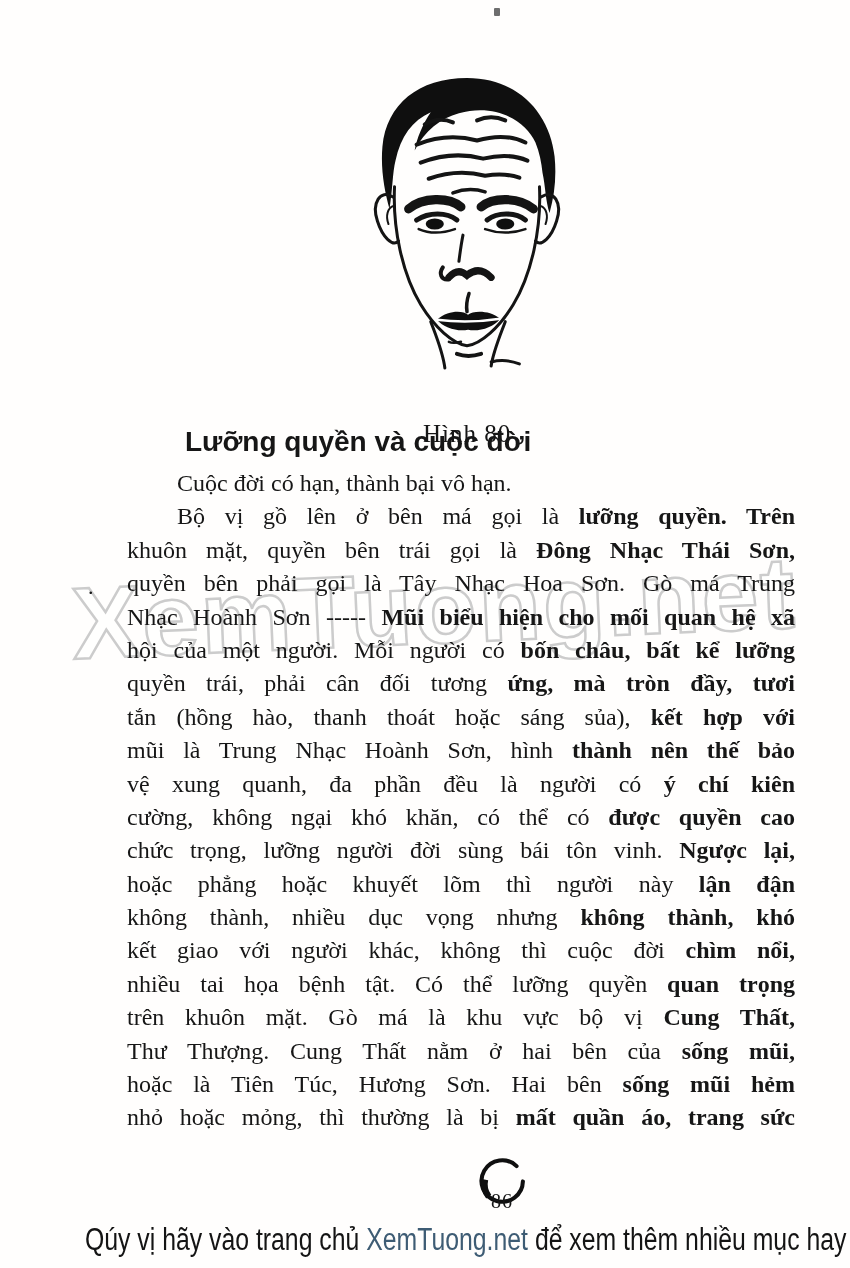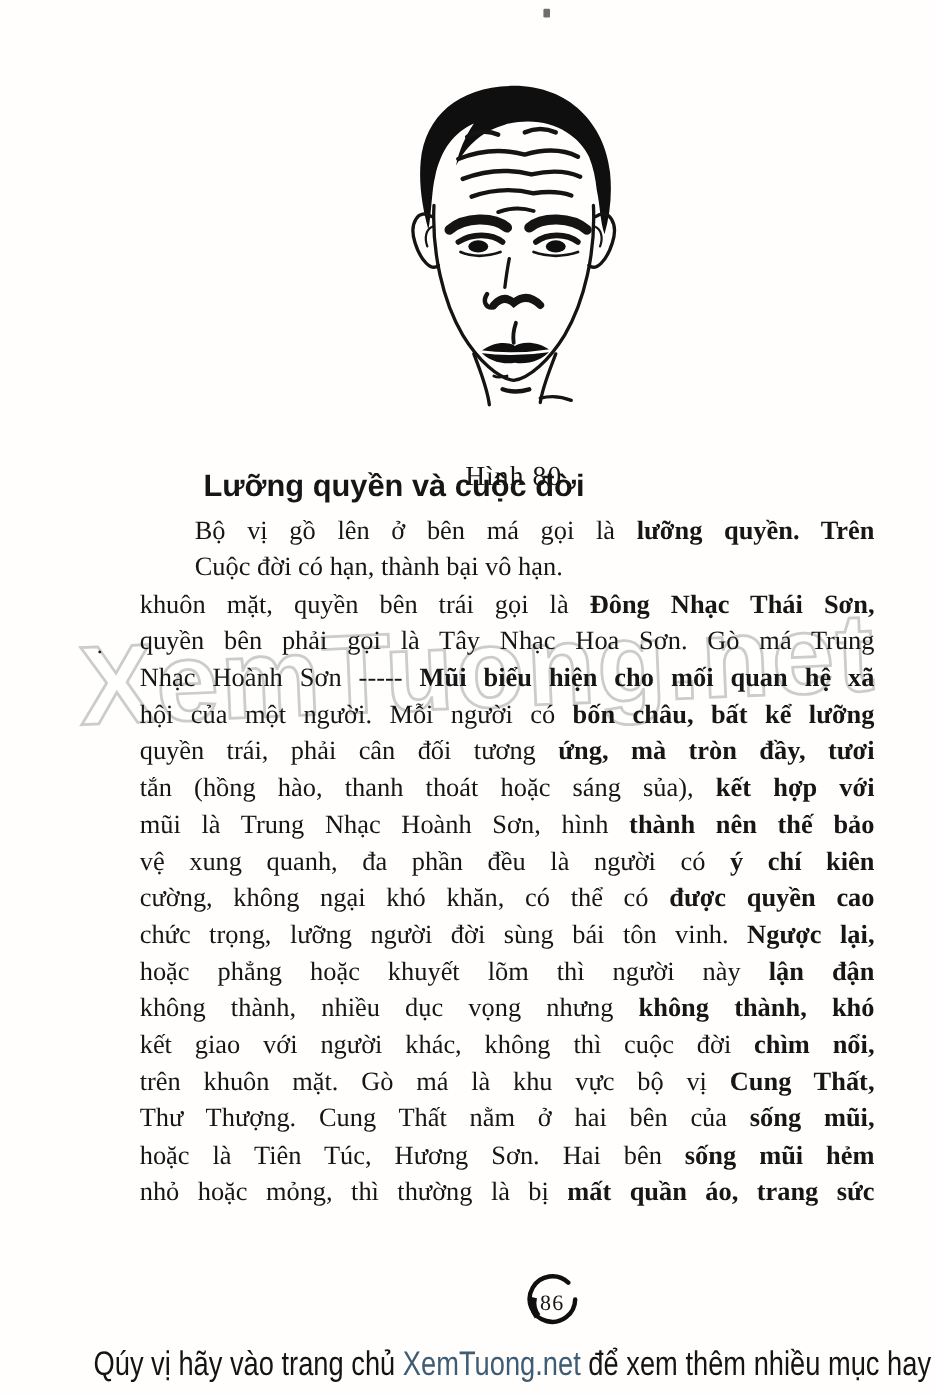--- a/index.html
+++ b/index.html
@@ -27,21 +27,21 @@
     white-space:nowrap; user-select:none;
   }
   .body-text { position:absolute; left:127px; top:470px; width:668px; z-index:1; font-size:24px; }
   .line { height:33.4px; overflow:hidden; text-align:justify; }
   .line.just { text-align-last:justify; }
   .line.indent { padding-left:50px; }
   .b { font-weight:bold; }
   .margin-dot { position:absolute; left:88px; top:574px; font-size:22px; z-index:1; }
   .pagenum-wrap { position:absolute; left:477px; top:1158px; width:54px; height:54px; z-index:1; }
   .pagenum-wrap .num {
-    position:absolute; left:0; top:16px; width:50px; text-align:center;
+    position:absolute; left:0; top:32px; width:50px; text-align:center;
     font-size:20px; letter-spacing:1px;
   }
   .footer {
     position:absolute; left:0; top:1222px; width:850px; text-align:center; z-index:1;
     font-family:"Liberation Sans", sans-serif; font-size:31px; white-space:nowrap;
     transform:scaleX(0.8); transform-origin:50% 50%; color:#141414;
   }
   .footer .link { color:var(--link,#3e5c74); text-decoration:none; }
   svg .ink { stroke:#141414; fill:none; stroke-linecap:round; }
 </style>
@@ -107,35 +107,36 @@
 
   <div class="figure-caption">Hình 80</div>
 
   <h2 class="heading">Lưỡng quyền và cuộc đời</h2>
 
   <div class="watermark">XemTuong.net</div>
 
   <div class="margin-dot">.</div>
 
   <div class="body-text" id="body-lines">
+      <div class="line indent"><span>Cuộc đời có hạn, thành bại vô hạn.</span></div>
       <div class="line indent just"><span>Bộ vị gồ lên ở bên má gọi là </span><span class="b">lưỡng quyền. Trên</span></div>
-      <div class="line indent"><span>Cuộc đời có hạn, thành bại vô hạn.</span></div>
       <div class="line just"><span>khuôn mặt, quyền bên trái gọi là </span><span class="b">Đông Nhạc Thái Sơn,</span></div>
       <div class="line just"><span>quyền bên phải gọi là Tây Nhạc Hoa Sơn. Gò má Trung</span></div>
       <div class="line just"><span>Nhạc Hoành Sơn ----- </span><span class="b">Mũi biểu hiện cho mối quan hệ xã</span></div>
       <div class="line just"><span>hội của một người. Mỗi người có </span><span class="b">bốn châu, bất kể lưỡng</span></div>
       <div class="line just"><span>quyền trái, phải cân đối tương </span><span class="b">ứng, mà tròn đầy, tươi</span></div>
       <div class="line just"><span>tắn (hồng hào, thanh thoát hoặc sáng sủa), </span><span class="b">kết hợp với</span></div>
       <div class="line just"><span>mũi là Trung Nhạc Hoành Sơn, hình </span><span class="b">thành nên thế bảo</span></div>
       <div class="line just"><span>vệ xung quanh, đa phần đều là người có </span><span class="b">ý chí kiên</span></div>
       <div class="line just"><span>cường, không ngại khó khăn, có thể có </span><span class="b">được quyền cao</span></div>
       <div class="line just"><span>chức trọng, lưỡng người đời sùng bái tôn vinh. </span><span class="b">Ngược lại,</span></div>
       <div class="line just"><span>hoặc phẳng hoặc khuyết lõm thì người này </span><span class="b">lận đận</span></div>
       <div class="line just"><span>không thành, nhiều dục vọng nhưng </span><span class="b">không thành, khó</span></div>
       <div class="line just"><span>kết giao với người khác, không thì cuộc đời </span><span class="b">chìm nổi,</span></div>
+      <div class="line just"><span>nhiều tai họa bệnh tật. Có thể lưỡng quyền </span><span class="b">quan trọng</span></div>
       <div class="line just"><span>trên khuôn mặt. Gò má là khu vực bộ vị </span><span class="b">Cung Thất,</span></div>
       <div class="line just"><span>Thư Thượng. Cung Thất nằm ở hai bên của </span><span class="b">sống mũi,</span></div>
       <div class="line just"><span>hoặc là Tiên Túc, Hương Sơn. Hai bên </span><span class="b">sống mũi hẻm</span></div>
       <div class="line just"><span>nhỏ hoặc mỏng, thì thường là bị </span><span class="b">mất quần áo, trang sức</span></div>
     </div>
 
   <div class="pagenum-wrap">
     <svg width="54" height="54" viewBox="0 0 60 60">
       <path d="M44,9 A23,23 0 1 0 51,26" stroke="#0f0f0f" stroke-width="4.5" fill="none" stroke-linecap="round"></path>
       <path d="M13,43 A23,23 0 0 1 9,24" stroke="#0f0f0f" stroke-width="7" fill="none"></path>

